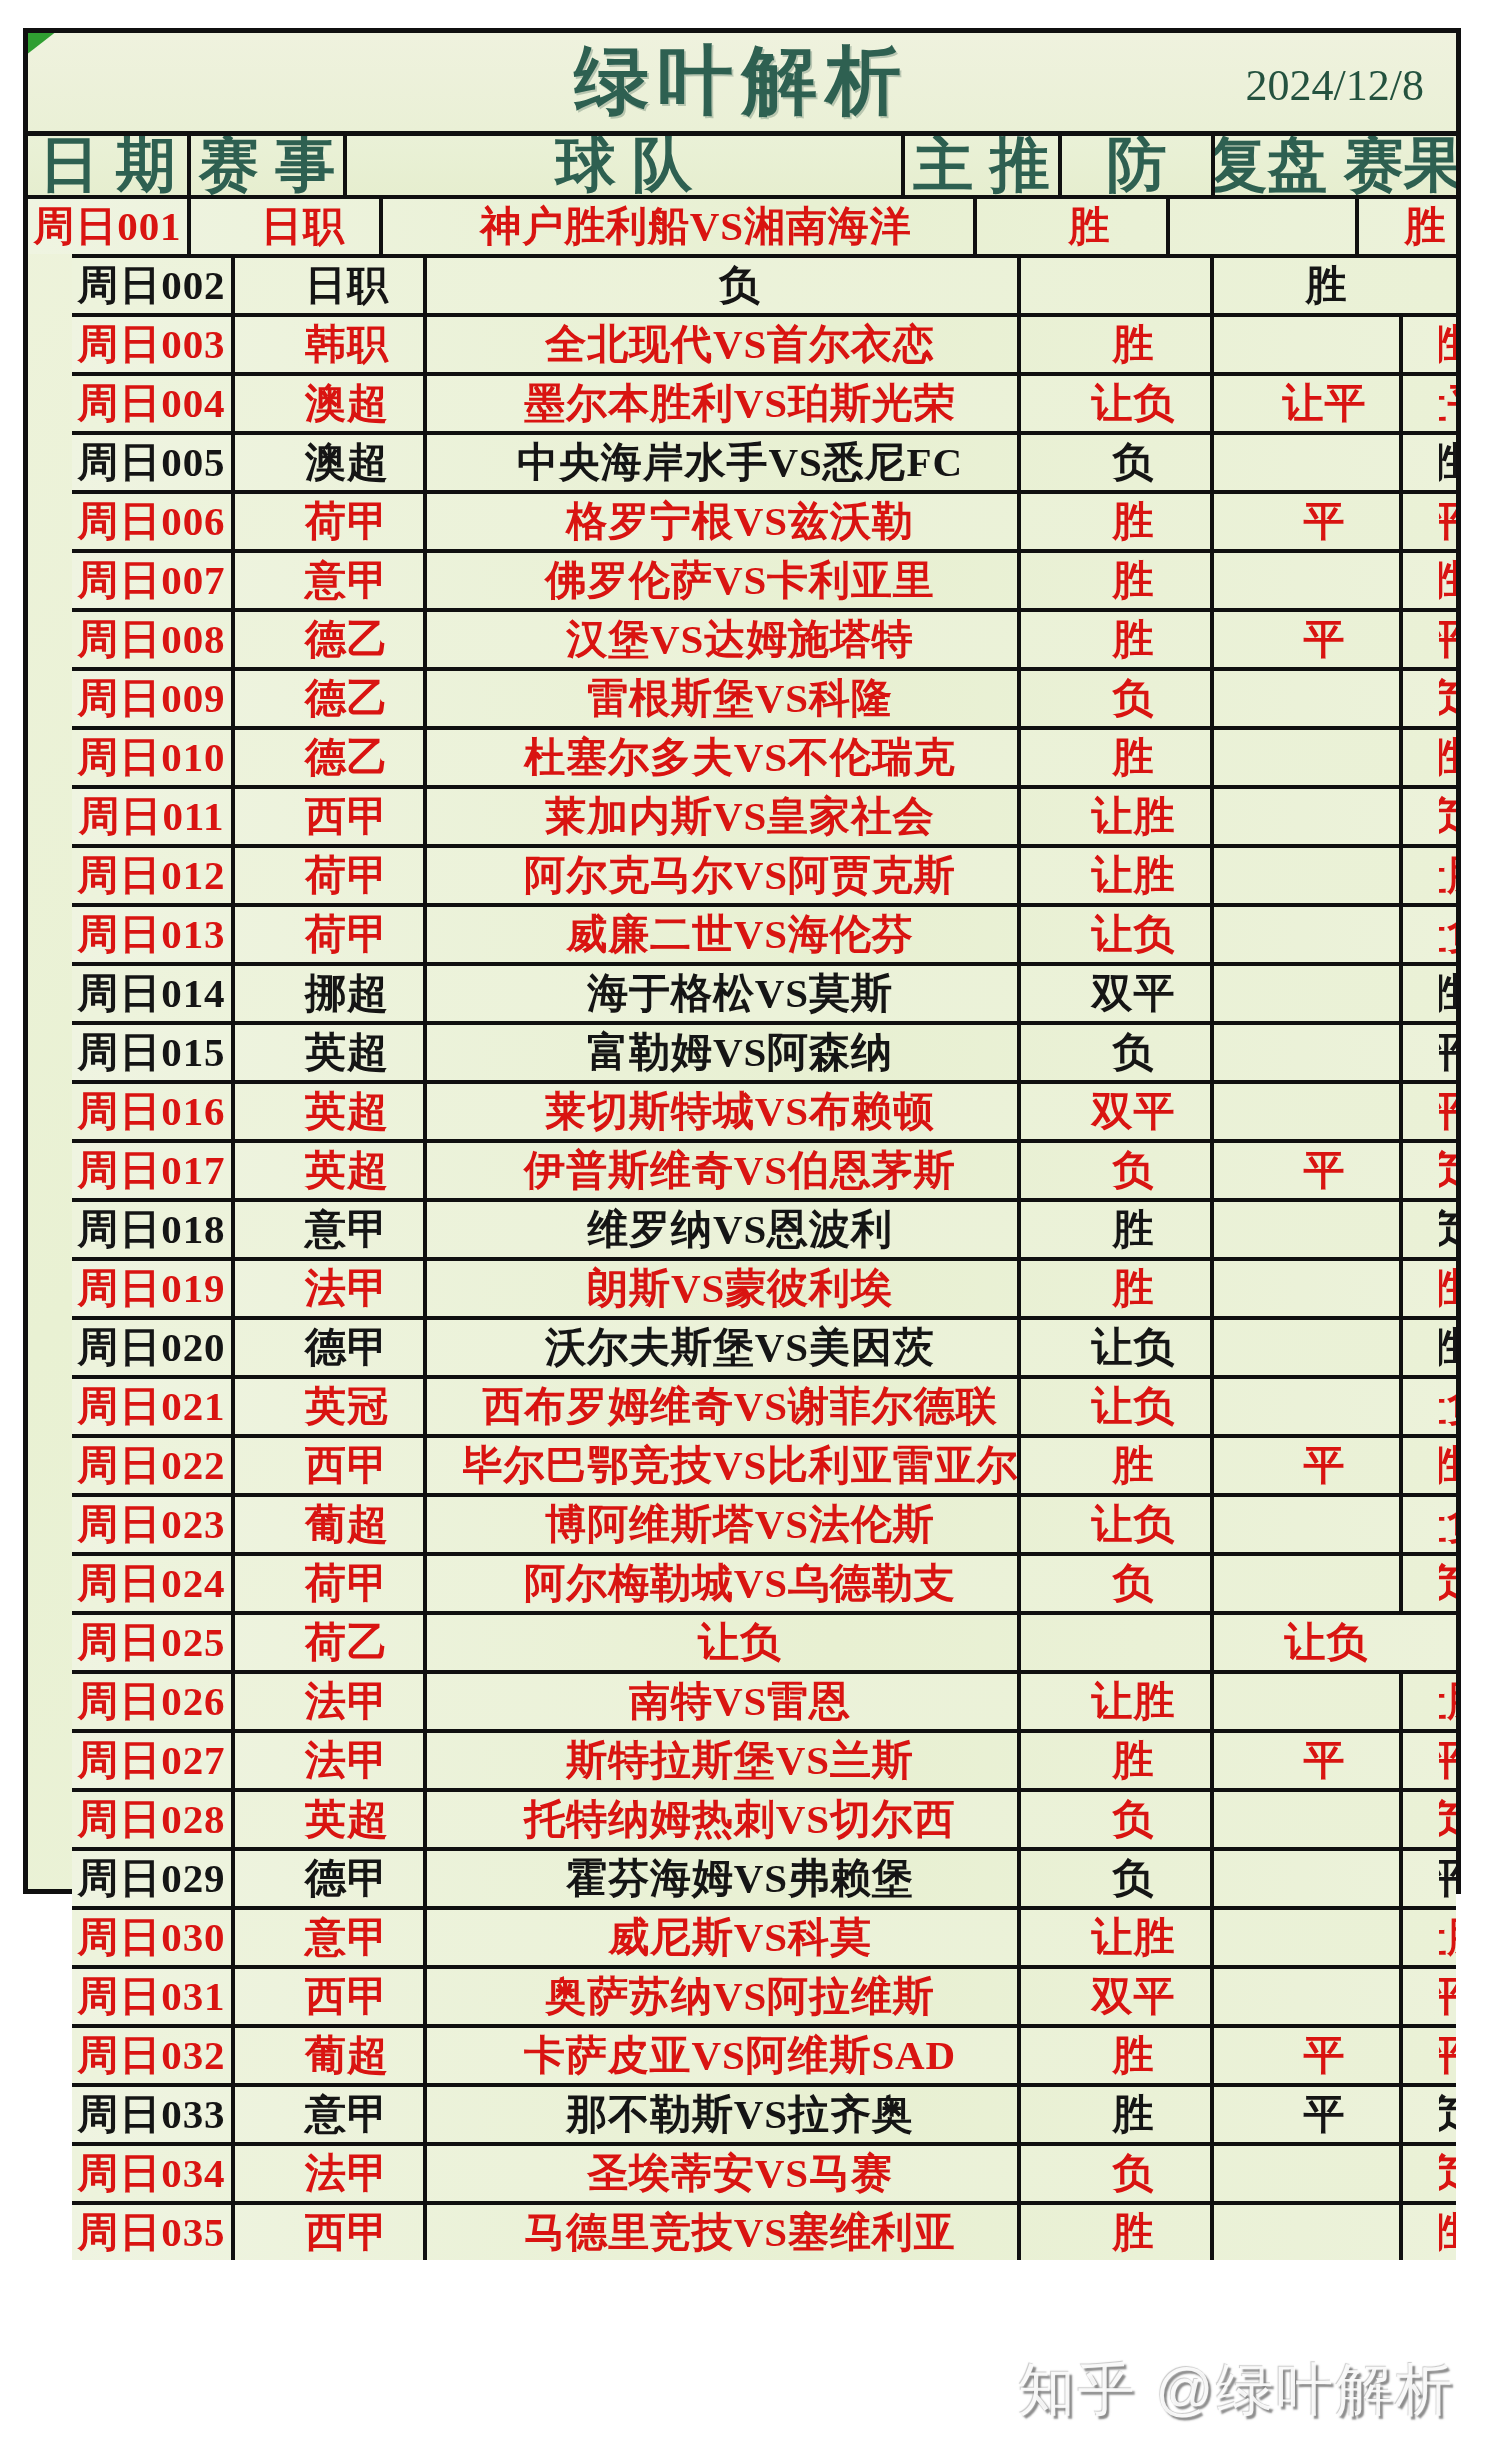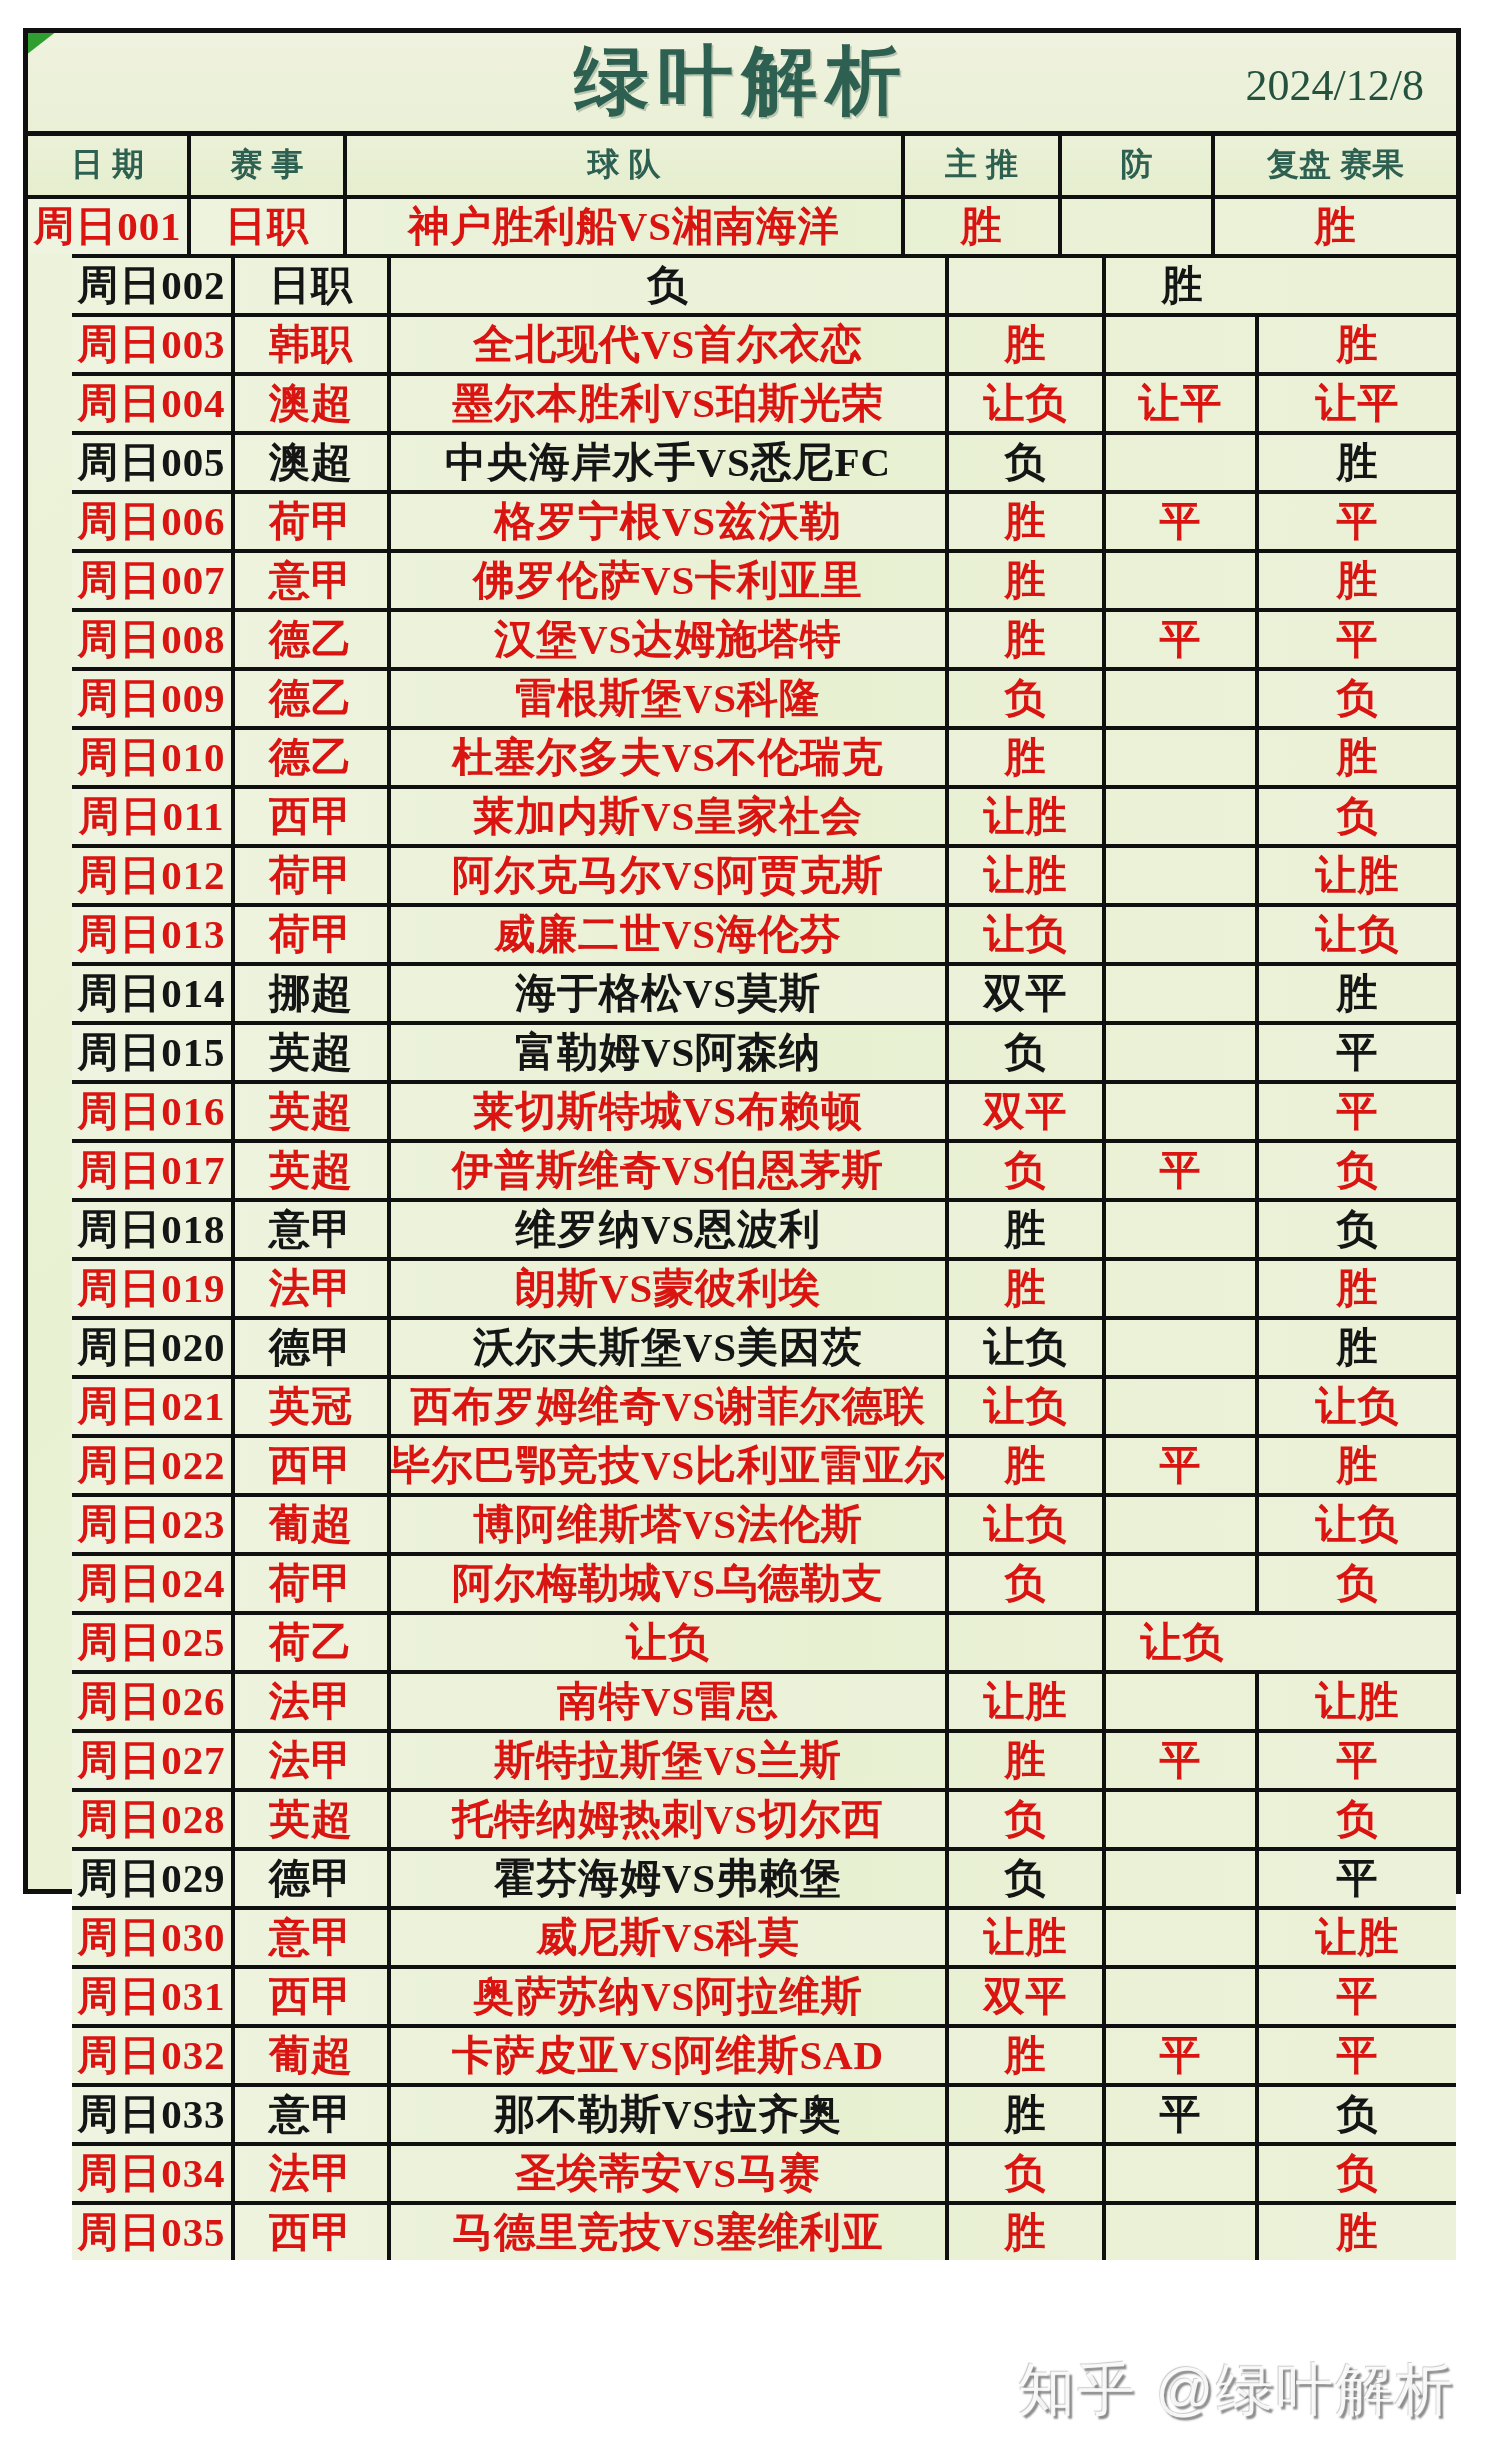--- a/index.html
+++ b/index.html
@@ -53,25 +53,25 @@
     overflow:hidden;white-space:nowrap;
   }
   .cell:last-child{border-right:none;}
   
   .header-row{
     flex:0 0 59px;height:59px;border-bottom:4.4px solid var(--border);
     background:linear-gradient(180deg,#eaf1d7,#e6eecf);
   }
   .header-row .cell{
     font-family:"Liberation Sans","DejaVu Sans",sans-serif;
-    font-weight:700;font-size:32px;color:var(--headtext);
+    font-weight:700;font-size:60px;color:var(--headtext);
   }
   
   .rows{flex:1 1 auto;display:flex;flex-direction:column;}
-  .row{flex:1;}
+  .row{flex:1;gap:36px;}
   .row + .row{border-top:4.4px solid var(--border);margin-left:44px;}
   .row:nth-child(odd){background:linear-gradient(90deg,#eff4e1 0%,#e8f0d2 55%,#ecf2da 100%);}
   .row:nth-child(even){background:linear-gradient(90deg,#edf3dc 0%,#eaf1d6 100%);}
   .row .cell{font-weight:700;font-size:41px;letter-spacing:0.9px;}
   .row.red .cell{color:var(--red);}
   .row.black .cell{color:var(--black);}
   
   .watermark{
     position:absolute;top:2352px;right:30px;z-index:5;
     font-family:"Liberation Sans","DejaVu Sans",sans-serif;

